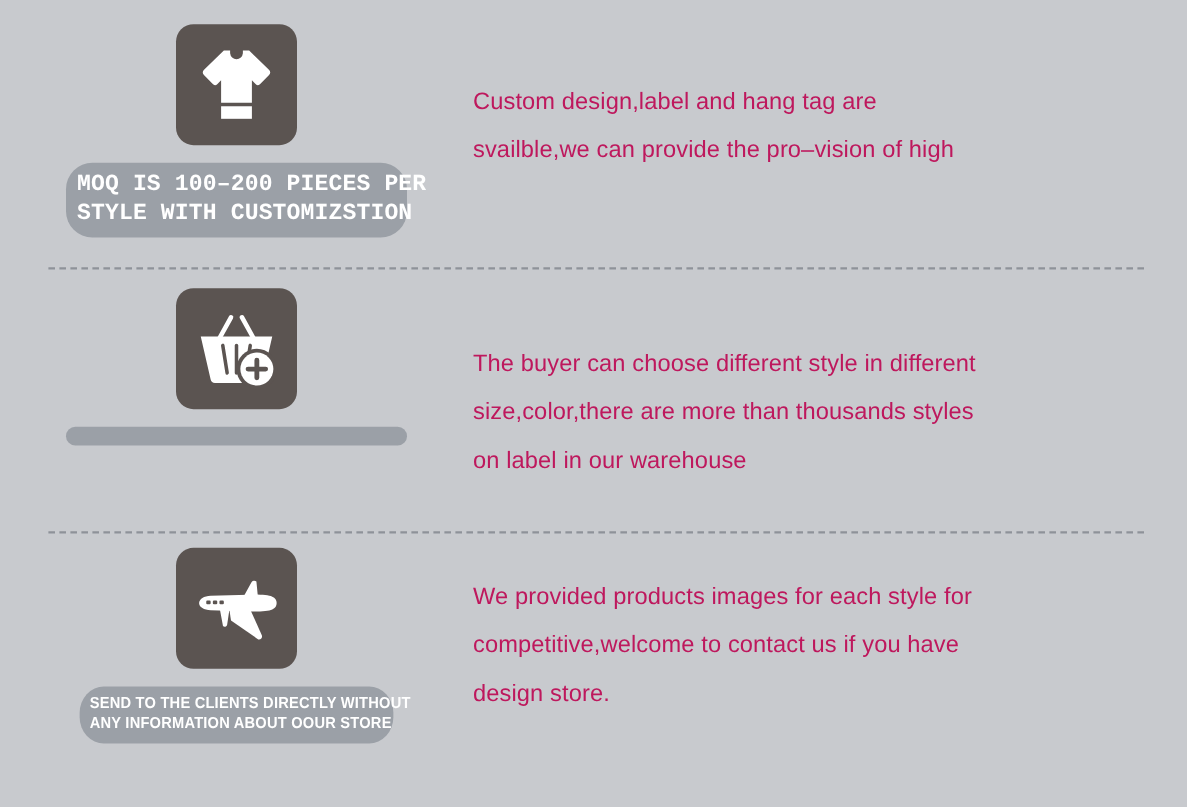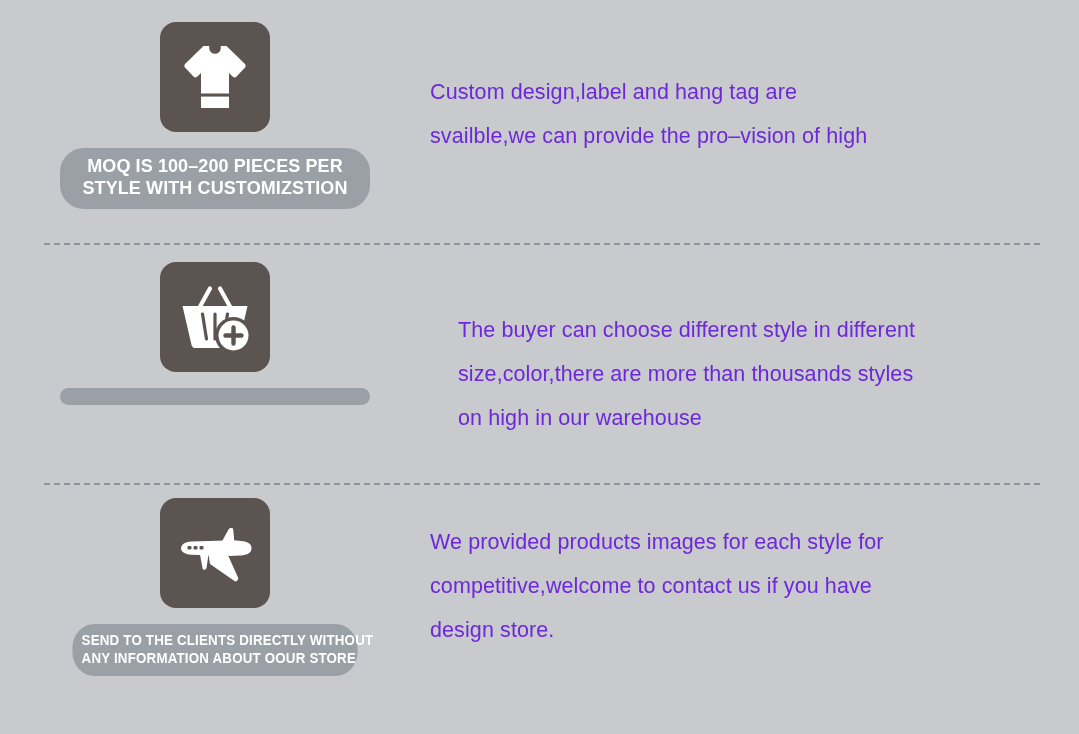--- a/index.html
+++ b/index.html
@@ -60,41 +60,42 @@
     background: #9ba0a7;
     border-radius: 24px;
     color: #ffffff;
     text-align: center;
     padding: 8px 10px 9px 10px;
     font-weight: bold;
     letter-spacing: 0.1px;
     line-height: 1.22;
   }
   .badge-0, .badge-1 {
-    font-size: 18px;
+    font-size: 21px;
+    font-family: Liberation Mono, monospace;
   }
   .badge-2 {
     font-size: 14.5px;
     font-family: "Liberation Sans Narrow", "Liberation Sans", sans-serif;
     transform: scaleX(0.92);
     letter-spacing: 0.2px;
   }
   .badge-line { display: block; white-space: nowrap; }
 
   
   .feature-desc {
     flex: 1 1 auto;
     padding-right: 50px;
-    color: #6d28d9;
+    color: #be185d;
     font-size: 21.5px;
     line-height: 44px;
     letter-spacing: 0.1px;
   }
   #row-0 .feature-desc { padding-top: 48px; }
-  #row-1 .feature-desc { padding-top: 46px; margin-left: 28px; }
+  #row-1 .feature-desc { padding-top: 46px; }
   #row-2 .feature-desc { padding-top: 22px; }
   .desc-line { display: block; white-space: nowrap; }
 
   
   .divider {
     position: absolute;
     left: 44px;
     width: 996px;
     height: 0;
     border-top: 2px dashed #8e9299;
@@ -160,21 +161,21 @@
       </div>
 
       <div class="badge badge-1">
       </div>
 
     </div>
 
     <div class="feature-desc">
       <span class="desc-line">The buyer can choose different style in different</span>
       <span class="desc-line">size,color,there are more than thousands styles</span>
-      <span class="desc-line">on high in our warehouse</span>
+      <span class="desc-line">on label in our warehouse</span>
     </div>
   </div>
 
   <div class="divider" id="divider-1"></div>
 
   <div class="feature-row" id="row-2">
     <div class="feature-left">
 
       <div class="icon-tile">
         <span>

